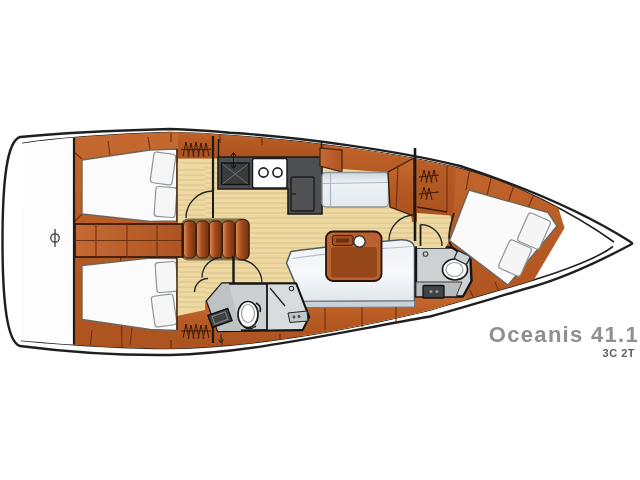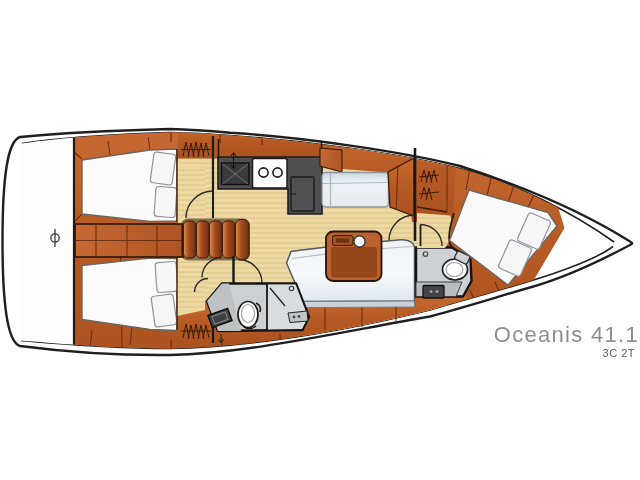--- a/index.html
+++ b/index.html
@@ -1,16 +1,16 @@
 <!DOCTYPE html>
 <html><head>
 <meta charset="utf-8">
 <style>
   html,body{margin:0;padding:0;background:#ffffff;}
-  .wrap{width:569px;height:480px;position:relative;font-family:"Liberation Sans", sans-serif;}
+  .wrap{width:569px;height:480px;position:relative;font-family:"Liberation Sans", sans-serif;font-weight:bold;}
 </style>
 </head>
 <body>
 <div class="wrap">
 <svg width="640" height="480" viewBox="0 0 640 480">
 <defs>
   <linearGradient id="woodV" x1="0" y1="0" x2="0" y2="1">
     <stop offset="0" stop-color="#c76a32"></stop>
     <stop offset="0.5" stop-color="#b65a23"></stop>
     <stop offset="1" stop-color="#ab5220"></stop>

